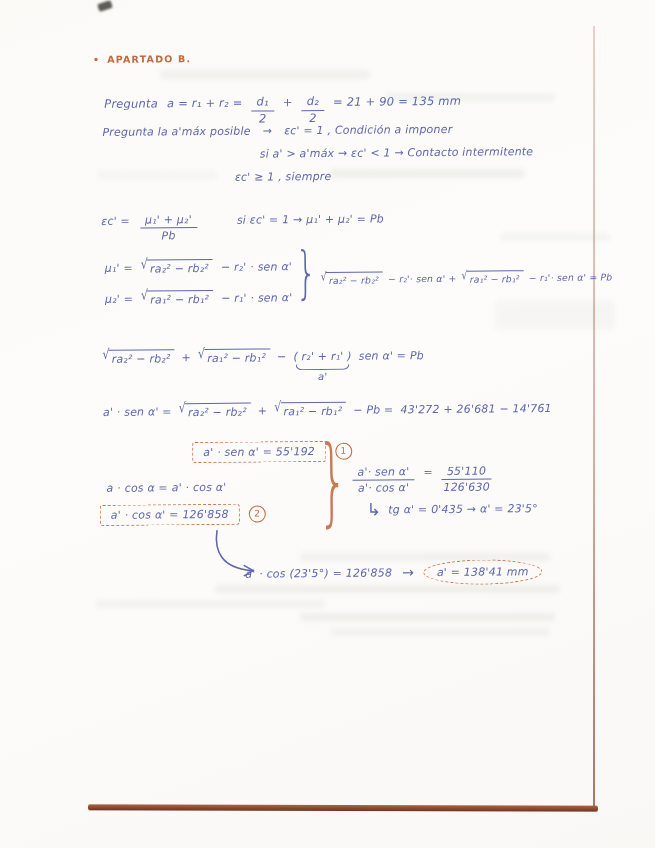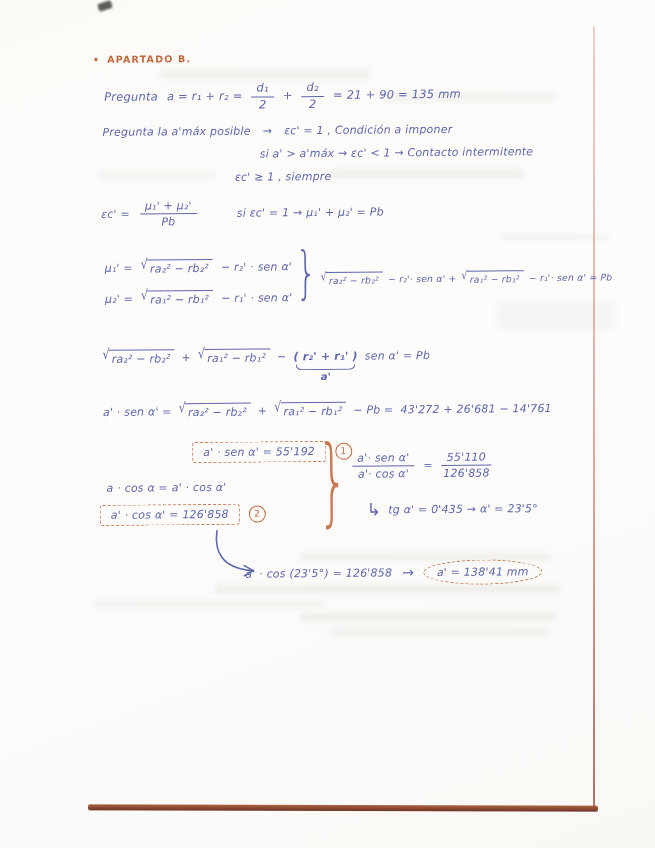--- a/index.html
+++ b/index.html
@@ -17,27 +17,27 @@
   .l{position:absolute;white-space:nowrap;font-size:11px;letter-spacing:.2px;line-height:1.2;}
   .row{display:flex;align-items:center;}
   .orange{color:#c0693f;}
   .hd{font-style:normal;font-weight:bold;font-size:9.5px;letter-spacing:1.2px;}
   .box{display:inline-block;border:1.3px dashed #c87a52;border-radius:3px;padding:3px 10px;}
   .ellipse{display:inline-block;border:1.4px dashed #c87a52;border-radius:50%;padding:5px 13px;}
   .tag{display:inline-flex;align-items:center;justify-content:center;flex:none;
        width:15px;height:15px;border:1.2px solid #c0693f;border-radius:50%;
        color:#c0693f;font-size:9px;font-style:normal;}
   .frac{display:inline-flex;flex-direction:column;align-items:center;line-height:1.2;}
-  .frac>.num{border-bottom:1px solid currentColor;padding:0 5px 1px;}
+  .frac>.num{border-bottom:1px solid currentColor;padding:0 5px 1px;margin-top:14px;}
   .frac>.den{padding-top:1px;}
   .sqrt{display:inline-flex;align-items:flex-start;}
   .sqrt>.rt{font-style:normal;transform:scaleY(1.25);transform-origin:center bottom;margin-right:-1px;}
   .sqrt>.rad{border-top:1px solid currentColor;padding:2px 4px 0 3px;}
   .brace{position:absolute;font-style:normal;font-weight:100;line-height:1;transform-origin:left center;}
-  .ubwrap{position:relative;display:inline-block;font-weight:bold;}
+  .ubwrap{position:relative;display:inline-block;}
   .ubrace{position:absolute;left:2px;right:2px;top:calc(100% + 1px);height:5px;
           border:1px solid currentColor;border-top:none;border-radius:0 0 7px 7px;}
   .ublabel{position:absolute;top:calc(100% + 8px);left:50%;transform:translateX(-50%);font-size:10px;}
   .hook{font-style:normal;font-size:17px;line-height:1;}
   .smudge{position:absolute;background:#8e9688;filter:blur(2.4px);border-radius:4px;}
   .edge-bottom{position:absolute;left:88px;top:805px;width:510px;height:5.5px;
     background:linear-gradient(to bottom,#ab6341,#6e3423);border-radius:2px;filter:blur(.4px);
     transform:rotate(.15deg);}
   .edge-right{position:absolute;left:592.5px;top:26px;width:2.5px;height:782px;
     background:linear-gradient(to bottom,rgba(210,140,125,.40),rgba(190,105,85,.55) 55%,rgba(150,70,50,.75));
@@ -184,21 +184,21 @@
     <span class="brace" style="left:317px;top:433px;font-size:96px;color:#c87a52;transform:scaleX(.5)">}</span>
 
     <div class="l row" style="left:352px;top:452px;gap:9px">
       <span class="frac">
         <span class="num">a'· sen α'</span>
         <span class="den">a'· cos α'</span>
       </span>
       <span>=</span>
       <span class="frac">
         <span class="num">55'110</span>
-        <span class="den">126'858</span>
+        <span class="den">126'630</span>
       </span>
     </div>
 
     <div class="l row" style="left:366px;top:502px;gap:7px">
       <span class="hook">↳</span>
       <span>tg α'  =  0'435    →    α'  =  23'5°</span>
     </div>
 
     <svg style="position:absolute;left:150px;top:528px" width="130" height="52" viewBox="0 0 130 52">
       <path d="M 66 2 C 63 22 70 39 100 42" fill="none" stroke="#5c67ac" stroke-width="1.6" stroke-linecap="round"></path>

